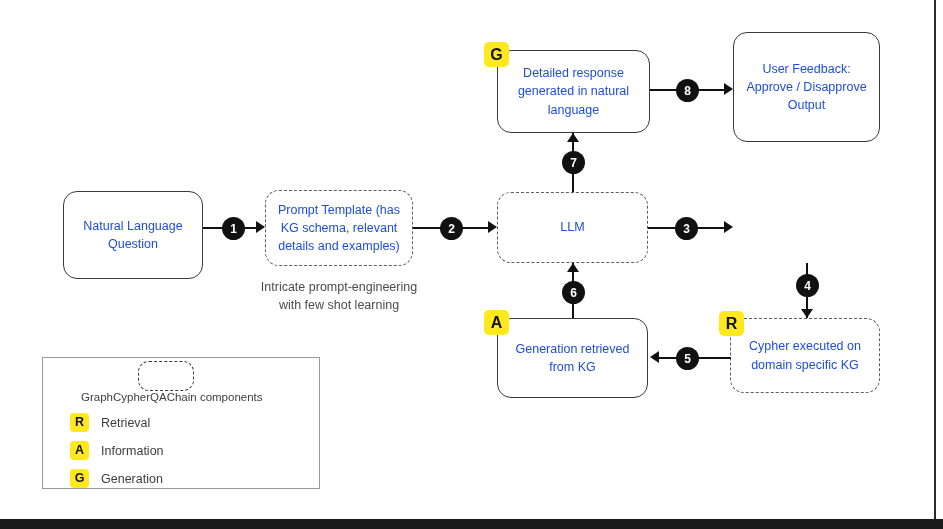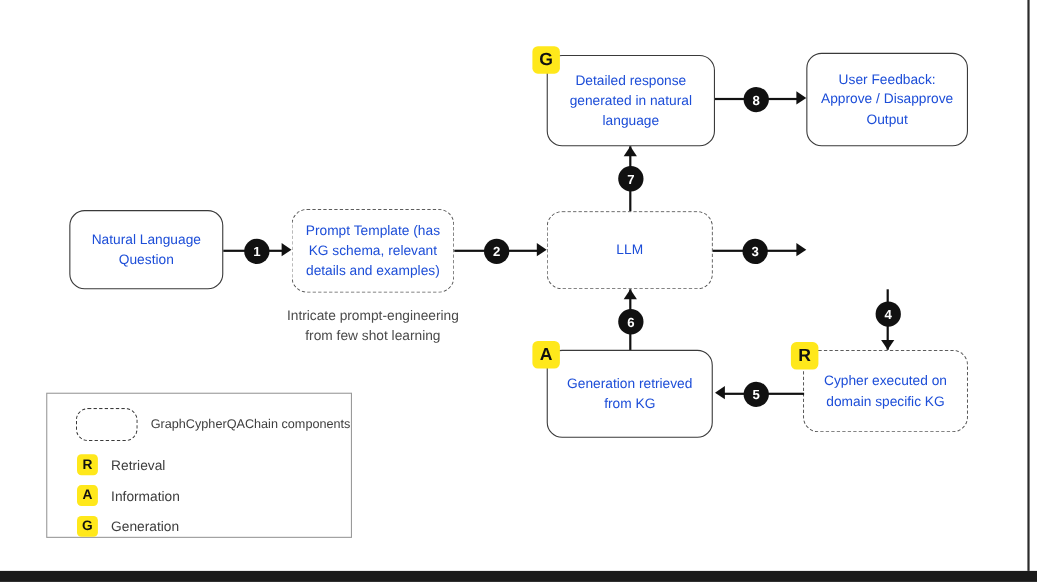--- a/index.html
+++ b/index.html
@@ -194,51 +194,51 @@
   <div class="node solid" style="left:497px; top:50px; width:153px; height:83px;">
     <span class="label">Detailed response
 generated in natural
 language</span>
   </div>
 
   <div class="rag-tag" style="left:484px; top:42px;">
     <span>G</span>
   </div>
 
-  <div class="node solid" style="left:733px; top:48px; width:147px; height:85px;align-items:center;">
+  <div class="node solid" style="left:733px; top:32px; width:147px; height:110px;align-items:center;">
     <span class="label">User Feedback:
 Approve / Disapprove
 Output</span>
   </div>
 
   <div class="conn-h" style="left:650px; top:89px; width:76px;"></div>
   <div class="arrowhead right" style="left:724px; top:83px;"></div>
   <div class="step-badge" style="left:676px; top:79px;">
     <span>8</span>
   </div>
 
   <div class="conn-v" style="left:572px; top:133px; width:2.4px; height:59px;"></div>
   <div class="arrowhead up" style="left:567px; top:133px;"></div>
   <div class="step-badge" style="left:562px; top:151px;">
     <span>7</span>
   </div>
 
-  <div class="node solid" style="left:63px; top:191px; width:140px; height:72px;">
+  <div class="node solid" style="left:63px; top:191px; width:140px; height:88px;">
     <span class="label">Natural Language
 Question</span>
   </div>
 
   <div class="node dashed" style="left:265px; top:190px; width:148px; height:76px;justify-content:center;">
     <span class="label">Prompt Template (has
 KG schema, relevant
 details and examples)</span>
   </div>
 
   <div class="caption" style="left:239px; top:278px; width:200px;">Intricate prompt-engineering
-from few shot learning</div>
+with few shot learning</div>
 
   <div class="node dashed" style="left:497px; top:192px; width:151px; height:71px;">
     <span class="label">LLM</span>
   </div>
 
 
   <div class="conn-h" style="left:203px; top:227px; width:55px;"></div>
   <div class="arrowhead right" style="left:256px; top:221px;"></div>
   <div class="step-badge" style="left:222px; top:217px;">
     <span>1</span>
@@ -287,21 +287,21 @@
   </div>
 
   <div class="conn-h" style="left:657px; top:357px; width:74px;"></div>
   <div class="arrowhead left" style="left:650px; top:351px;"></div>
   <div class="step-badge" style="left:676px; top:347px;">
     <span>5</span>
   </div>
 
   <div id="legend">
 
-    <div class="legend-row" style="left:26px; top:13px;">
+    <div class="legend-row" style="left:26px; top:3px;flex-direction:column;">
       <div class="legend-swatch-dashed"></div>
       <div class="legend-text small">GraphCypherQAChain components</div>
     </div>
 
     <div class="legend-row" style="left:27px; top:55px;">
       <div class="legend-tag">
         <span>R</span>
       </div>
       <div class="legend-text">Retrieval</div>
     </div>

